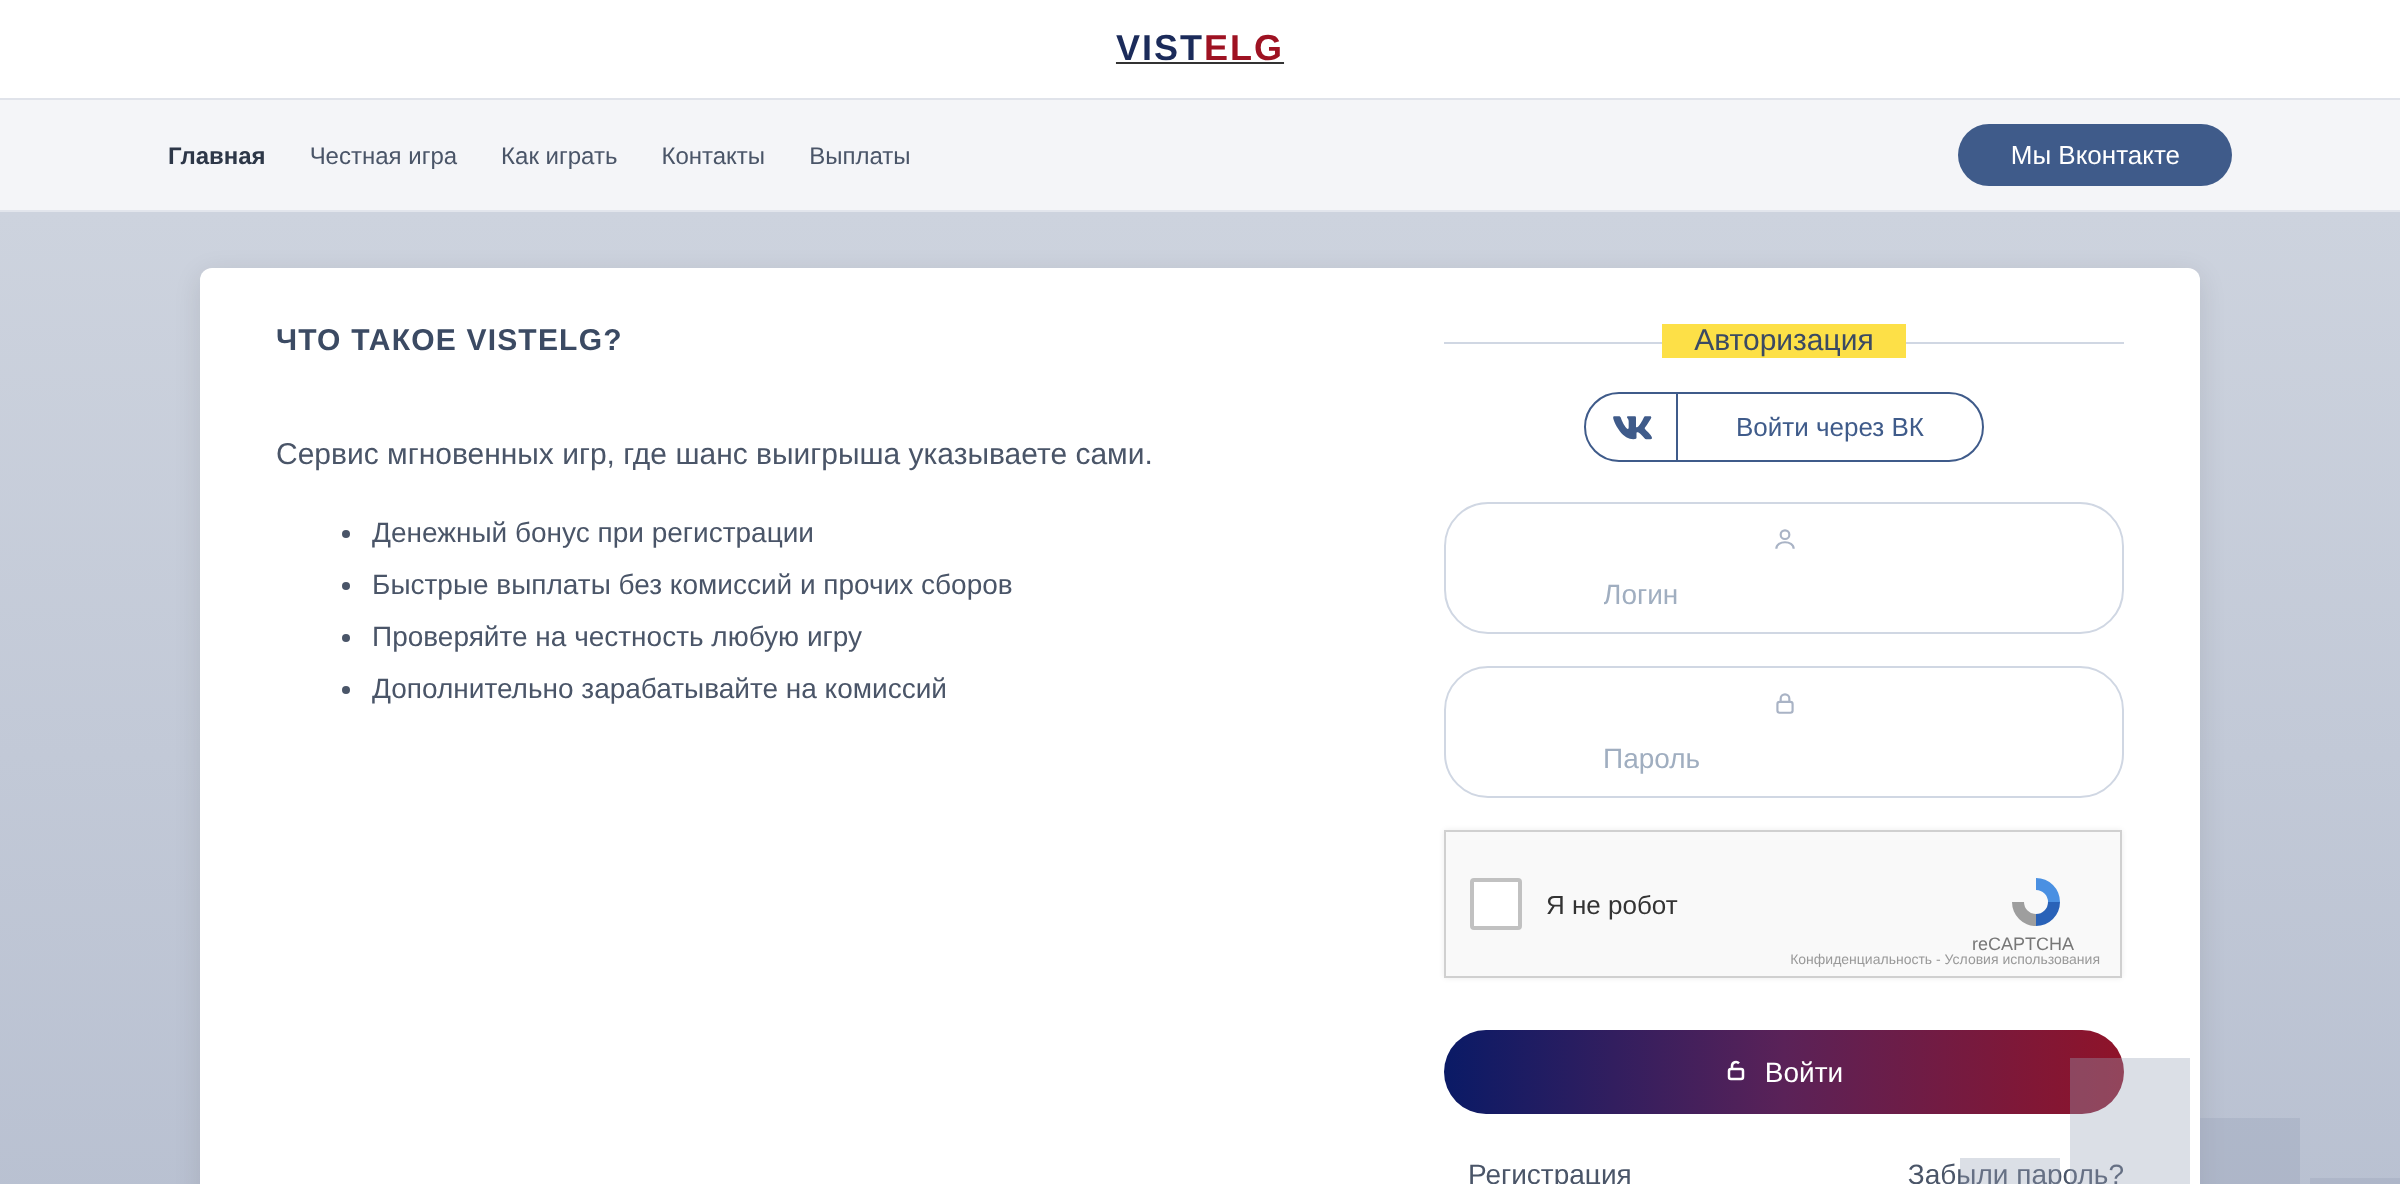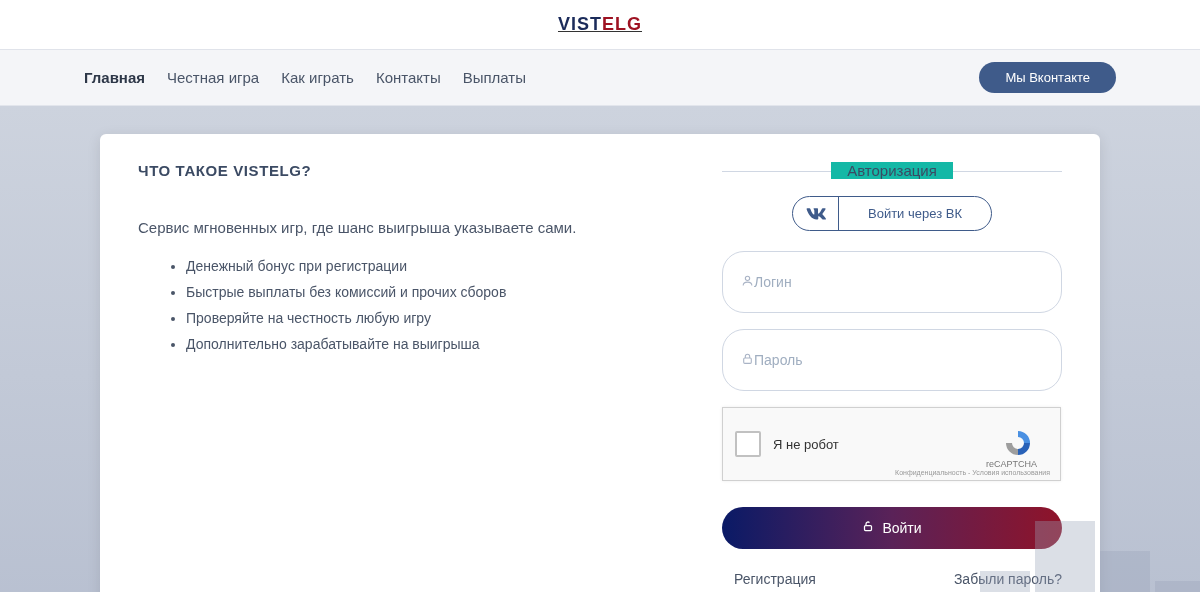--- a/index.html
+++ b/index.html
@@ -30,21 +30,21 @@
       max-width: 1080px;
       margin: 0 auto;
       display: flex;
       align-items: center;
       justify-content: space-between;
       padding: 12px 24px;
     }
     .nav-left { display: flex; gap: 22px; }
     .nav-item {
       color: #4a5568;
-      font-size: 15px;
+      font-size: 12px;
       cursor: pointer;
     }
     .nav-item.active { font-weight: 700; color: #2d3748; }
     .vk-btn {
       background: #3f5b8a;
       color: #fff;
       border: none;
       border-radius: 18px;
       padding: 8px 26px;
       font-size: 13px;
@@ -88,21 +88,21 @@
     .right-col { width: 340px; }
     .legend-wrap { position: relative; text-align: center; margin-bottom: 16px; }
     .legend-wrap::before {
       content: '';
       position: absolute;
       left: 0; right: 0; top: 50%;
       height: 1px; background: #d0d7e3;
     }
     .legend {
       position: relative;
-      background: #14b8a6;
+      background: #fde047;
       padding: 0 16px;
       color: #3b4a63;
       font-size: 15px;
     }
     .vk-login {
       width: 200px;
       margin: 0 auto 20px auto;
       display: flex;
       border: 1px solid #3f5b8a;
       border-radius: 22px;
@@ -124,27 +124,28 @@
       flex: 1;
       text-align: center;
       color: #3f5b8a;
       font-size: 13px;
       padding: 9px 0;
     }
     .field {
       width: 100%;
       border: 1px solid #d0d7e3;
       border-radius: 22px;
-      padding: 22px 18px;
+      padding: 11px 18px;
       font-size: 14px;
       color: #4a5568;
       margin-bottom: 16px;
       display: flex;
       align-items: center;
-      gap: 0;
+      gap: 10px;
+      flex-direction: column;
     }
     .field input {
       border: none;
       outline: none;
       flex: 1;
       font-size: 14px;
       background: transparent;
     }
     .field input::placeholder { color: #a0aec0; }
     .ficon { color: #a9b3c5; font-size: 13px; }
@@ -181,21 +182,21 @@
     .login-btn {
       width: 100%;
       border: none;
       border-radius: 22px;
       padding: 13px 0;
       color: #fff;
       background: linear-gradient(90deg,#0a1a66 0%, #5a2258 50%, #8f1329 100%);
       font-size: 14px;
       cursor: pointer;
       display: flex;
-      align-items: flex-start;
+      align-items: flex-end;
       justify-content: center;
       gap: 8px;
       margin-bottom: 22px;
     }
     .lock-icon { font-size: 12px; }
     .links-row {
       display: flex;
       justify-content: space-between;
       font-size: 14px;
       margin-left: 12px;
@@ -240,21 +241,21 @@
 
   <div class="card">
 
     <div class="left-col">
       <div class="heading">ЧТО ТАКОЕ VISTELG?</div>
       <div class="subhead">Сервис мгновенных игр, где шанс выигрыша указываете сами.</div>
       <ul class="bullets">
         <li>Денежный бонус при регистрации</li>
         <li>Быстрые выплаты без комиссий и прочих сборов</li>
         <li>Проверяйте на честность любую игру</li>
-        <li>Дополнительно зарабатывайте на выигрыша</li>
+        <li>Дополнительно зарабатывайте на комиссий</li>
       </ul>
     </div>
 
     <div class="right-col">
       <div class="legend-wrap">
         <span class="legend">Авторизация</span>
       </div>
 
       <div class="vk-login">
         <div class="vk-icon-box">

